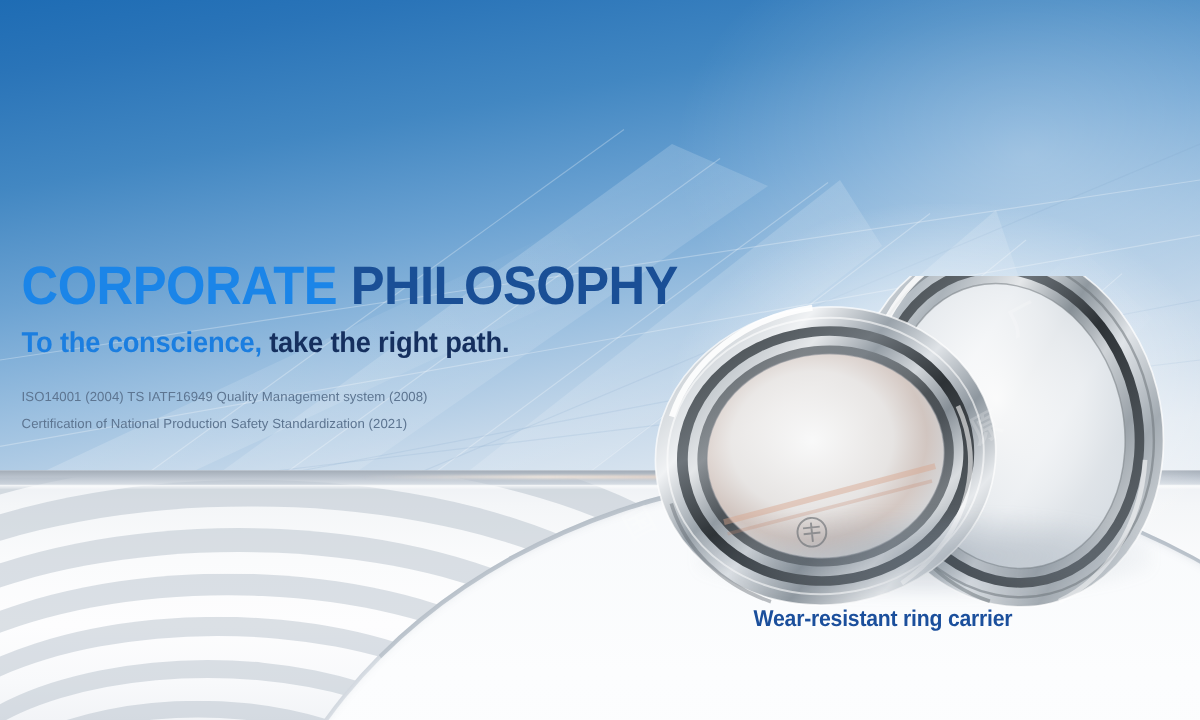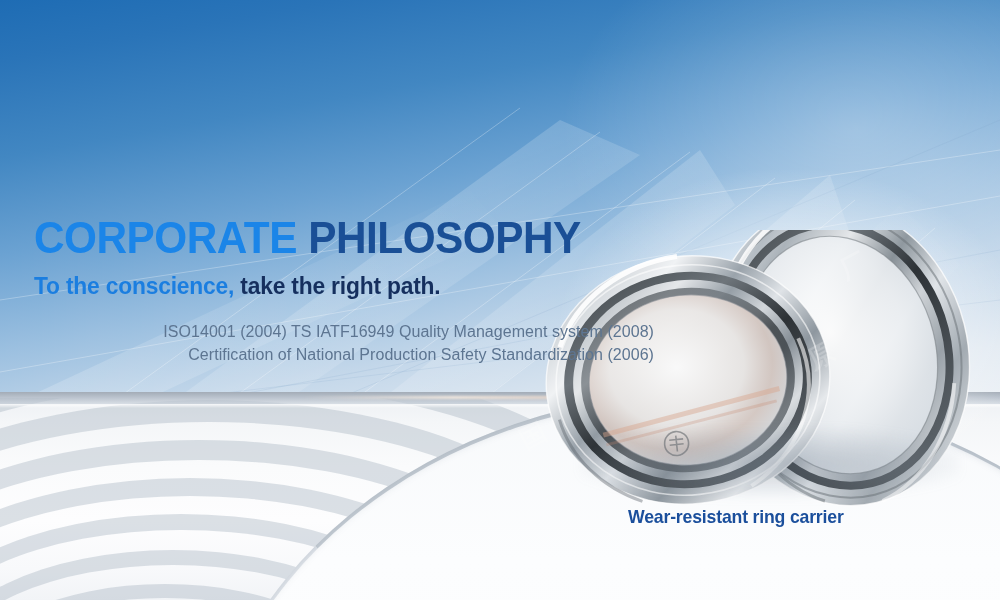--- a/index.html
+++ b/index.html
@@ -102,21 +102,21 @@
   .facets { position:absolute; left:0; top:0; width:1000px; height:440px; }
 
   
   .glow {
     position:absolute; left:560px; top:170px; width:460px; height:330px;
     background:radial-gradient(ellipse at 50% 50%,
         rgba(255,255,255,.80) 0%, rgba(255,255,255,.42) 40%, rgba(255,255,255,0) 72%);
   }
 
   
-  .copy { position:absolute; left:18px; top:212px; width:620px;margin-left:16px; }
+  .copy { position:absolute; left:18px; top:212px; width:620px; }
 
   .headline {
     font-family:"Liberation Sans", sans-serif;
     font-weight:700;
     font-size:45px;
     line-height:52px;
     letter-spacing:-.5px;
     transform:scaleX(.94);
     transform-origin:left center;
     white-space:nowrap;
@@ -134,26 +134,25 @@
     transform:scaleX(.95);
     transform-origin:left center;
     white-space:nowrap;
   }
   .sl-a { color:#1b7ee0; }
   .sl-b { color:#152f5e; }
 
   .certs { margin-top:19px; }
   .cert-line {
     font-family:"Liberation Sans", sans-serif;
-    font-size:16px;
+    font-size:11px;
     line-height:23px;
     color:#5d7591;
     white-space:nowrap;
     letter-spacing:.05px;
-    text-align:right;
   }
 
   
   .caption {
     position:absolute; left:628px; top:506px;
     font-family:"Liberation Sans", sans-serif;
     font-weight:700;
     font-size:19px;
     letter-spacing:-.2px;
     color:#1b4f9c;
@@ -334,19 +333,19 @@
   </div>
 
   <div class="copy">
 
     <h1 class="headline"><span class="hl-a">CORPORATE</span><span> </span><span class="hl-b">PHILOSOPHY</span></h1>
 
     <h2 class="subline"><span class="sl-a">To the conscience,</span><span> </span><span class="sl-b">take the right path.</span></h2>
 
     <div class="certs">
       <div class="cert-line">ISO14001 (2004)  TS IATF16949 Quality Management system (2008)</div>
-      <div class="cert-line">Certification of National Production Safety Standardization (2006)</div>
+      <div class="cert-line">Certification of National Production Safety Standardization (2021)</div>
     </div>
   </div>
 
   <div class="caption">Wear-resistant ring carrier</div>
 
 </div>
 
 </body></html>

